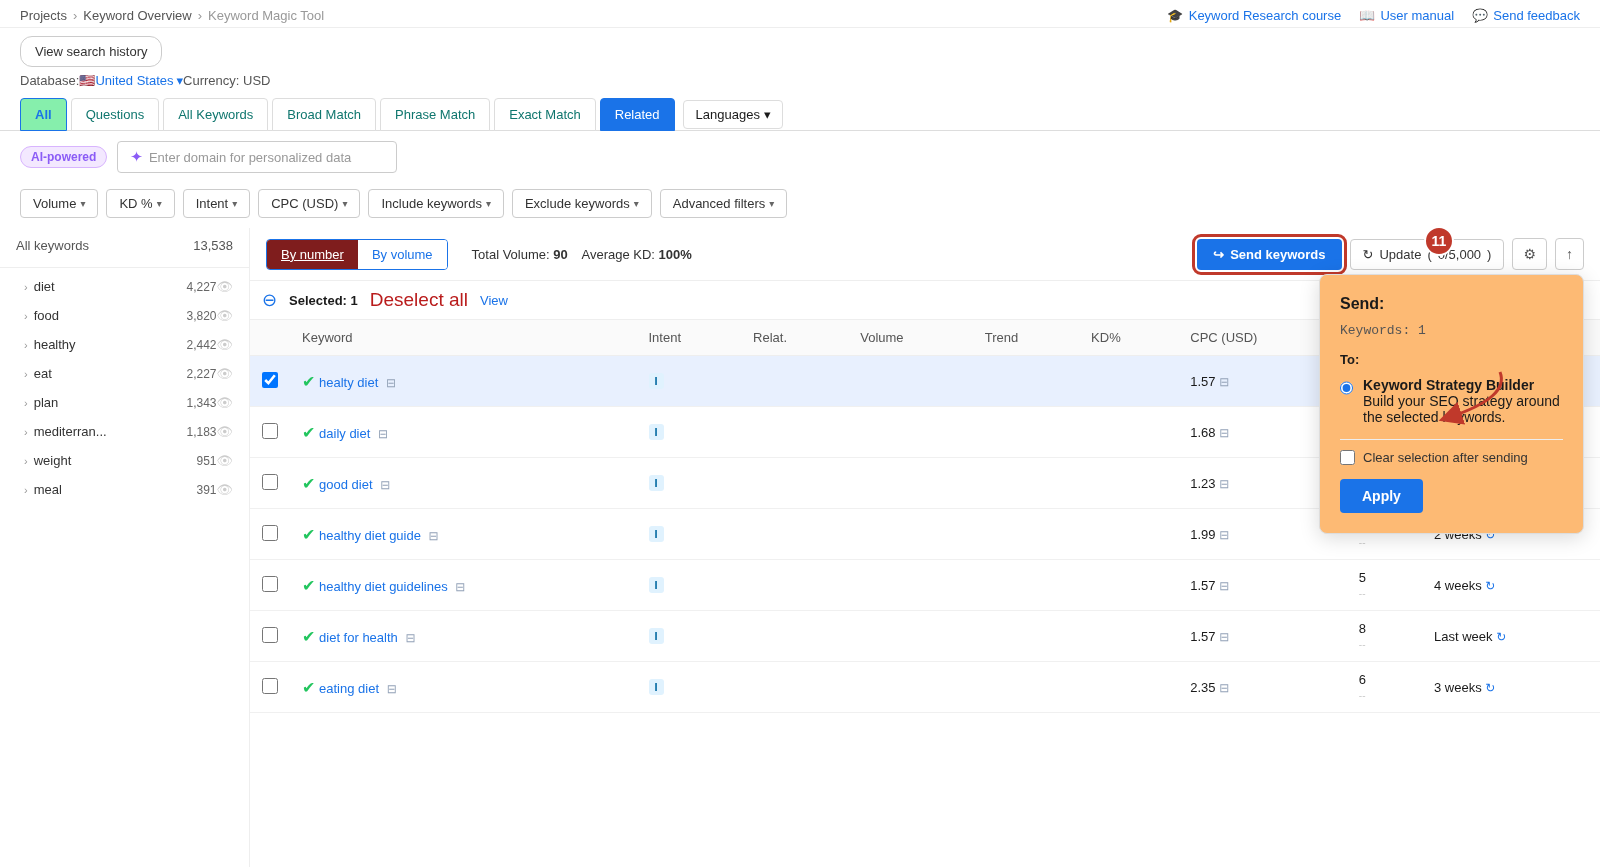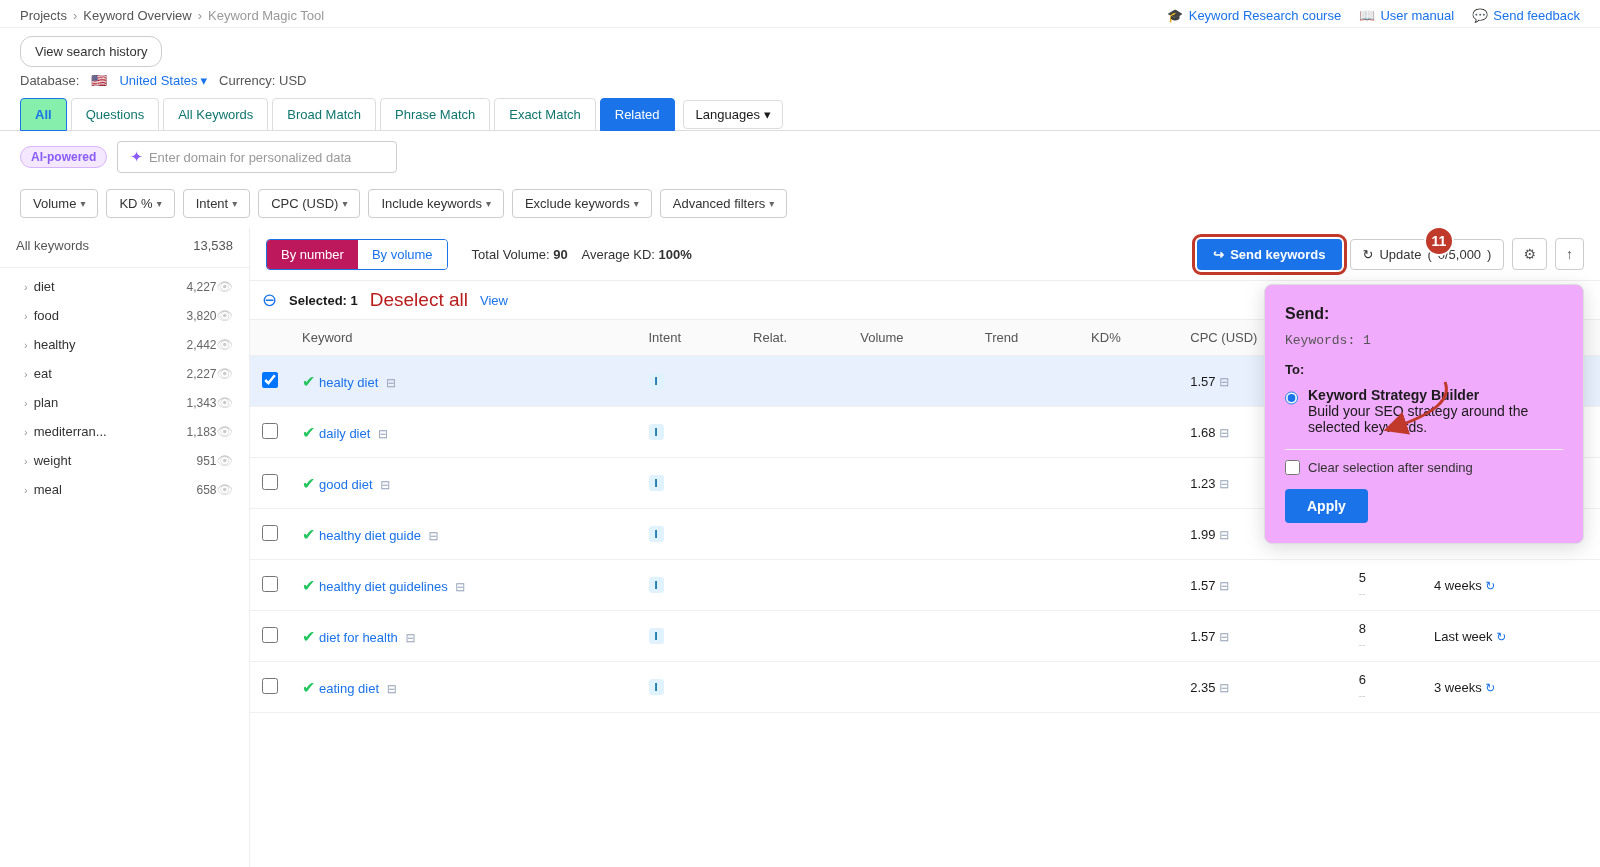--- a/index.html
+++ b/index.html
@@ -13,21 +13,21 @@
     .top-links { display: flex; align-items: center; gap: 18px; }
     .top-link { display: flex; align-items: center; gap: 5px; color: #1a73e8; font-size: 13px; cursor: pointer; text-decoration: none; }
 
     
     .title-bar { padding: 8px 20px 4px; display: flex; align-items: center; justify-content: space-between; }
     .title-bar h1 { font-size: 22px; font-weight: 400; }
     .title-bar h1 strong { font-weight: 700; }
     .view-history-btn { border: 1px solid #ccc; background: #fff; padding: 7px 14px; border-radius: 12px; cursor: pointer; font-size: 13px; color: #333; }
 
     
-    .db-bar { padding: 2px 20px 10px; display: flex; align-items: center; gap: 12px; color: #555; font-size: 13px; text-align: center; }
+    .db-bar { padding: 2px 20px 10px; display: flex; align-items: center; gap: 0; color: #555; font-size: 13px; text-align: center; }
     .db-select { color: #1a73e8; cursor: pointer; display: flex; align-items: center; gap: 3px; }
 
     
     .tab-bar { padding: 0 20px; border-bottom: 1px solid #ddd; display: flex; align-items: center; gap: 4px; }
     .tab { padding: 8px 14px; border: 1px solid #ddd; border-radius: 4px 4px 0 0; cursor: pointer; font-size: 13px; background: #fff; color: #0f766e; margin-bottom: -1px; }
     .tab.active { background: #1a73e8; color: #fff; border-color: #1a73e8; font-weight: 500; }
     .tab.first { background: #86efac; border-color: #1a73e8; color: #1a73e8; font-weight: 600; }
     .tab-languages { display: flex; align-items: center; gap: 4px; padding: 6px 12px; border: 1px solid #ddd; border-radius: 4px; cursor: pointer; font-size: 13px; background: #fff; margin-left: 4px; }
 
     
@@ -61,21 +61,21 @@
     .total-info { font-size: 13px; color: #333; }
     .total-info strong { font-weight: 600; }
     .toolbar-right { display: flex; align-items: center; gap: 8px; position: relative; }
     .send-keywords-btn { background: #1a73e8; color: #fff; border: none; border-radius: 4px; padding: 8px 16px; cursor: pointer; font-size: 13px; font-weight: 600; display: flex; align-items: center; gap: 6px; outline: 3px solid #c0392b; outline-offset: 2px; }
     .update-btn { display: flex; align-items: center; gap: 6px; border: 1px solid #ccc; border-radius: 4px; padding: 7px 12px; background: #fff; cursor: pointer; font-size: 13px; color: #333; }
     .icon-btn { border: 1px solid #ccc; border-radius: 4px; padding: 7px 10px; background: #fff; cursor: pointer; font-size: 14px; color: #555; }
 
     
     .view-toggle { display: flex; border: 1px solid #1a73e8; border-radius: 4px; overflow: hidden; margin-right: 8px; }
     .view-toggle-btn { padding: 7px 14px; font-size: 13px; cursor: pointer; background: #fff; color: #1a73e8; border: none; }
-    .view-toggle-btn.active { background: #be185d; color: #fff; }
+    .view-toggle-btn.active { background: #7f1d1d; color: #fff; text-decoration: underline; }
 
     
     .data-table { width: 100%; border-collapse: collapse; font-size: 13px; }
     .data-table th { padding: 10px 12px; text-align: left; color: #555; font-weight: 500; border-bottom: 1px solid #eee; background: #fafafa; position: sticky; top: 0; z-index: 2; white-space: nowrap; }
     .data-table td { padding: 10px 12px; border-bottom: 1px solid #f0f0f0; vertical-align: middle; }
     .data-table tr.selected td { background: #e8f0fe; }
     .checkbox { width: 16px; height: 16px; cursor: pointer; }
     .keyword-link { color: #1a73e8; text-decoration: none; }
     .green-check { color: #22c55e; font-size: 16px; }
     .intent-badge { display: inline-block; padding: 2px 6px; border-radius: 3px; font-size: 11px; font-weight: 600; background: #e0f2fe; color: #0369a1; }
@@ -84,21 +84,21 @@
     
     .selected-bar { padding: 8px 12px; display: flex; align-items: center; gap: 12px; background: #fff; border-bottom: 1px solid #eee; }
     .selected-bar .selected-count { font-weight: 600; font-size: 13px; }
     .deselect-link { color: #b91c1c; cursor: pointer; font-size: 19px; text-decoration: none; }
     .copy-link { color: #1a73e8; cursor: pointer; font-size: 13px; }
 
     
     .minus-icon { color: #1a73e8; font-size: 18px; cursor: pointer; }
 
     
-    .send-popup { position: absolute; top: 46px; right: 0; width: 320px; background: #f0abfc; border: 1px solid #ddd; border-radius: 8px; box-shadow: 0 4px 20px rgba(0,0,0,0.15); z-index: 100; padding: 20px; }
+    .send-popup { position: absolute; top: 36px; right: 0; width: 265px; background: #fdba74; border: 1px solid #ddd; border-radius: 8px; box-shadow: 0 4px 20px rgba(0,0,0,0.15); z-index: 100; padding: 20px; }
     .send-popup h3 { font-size: 16px; font-weight: 600; margin-bottom: 10px; }
     .send-popup .keywords-count { font-size: 13px; color: #555; margin-bottom: 14px; font-family: Liberation Mono, monospace; }
     .send-popup .to-label { font-size: 13px; font-weight: 600; margin-bottom: 10px; }
     .send-option { margin-bottom: 14px; display: flex; align-items: flex-start; gap: 10px; }
     .send-option input[type=radio] { margin-top: 3px; width: 16px; height: 16px; accent-color: #1a73e8; cursor: pointer; }
     .send-divider { height: 1px; background: #eee; margin: 10px 0; }
     .clear-selection-row { display: flex; align-items: center; gap: 8px; font-size: 13px; color: #333; margin-bottom: 14px; }
     .clear-checkbox { width: 15px; height: 15px; cursor: pointer; }
     .apply-btn { background: #1a73e8; color: #fff; border: none; border-radius: 4px; padding: 9px 22px; cursor: pointer; font-size: 14px; font-weight: 600; }
 
@@ -271,21 +271,21 @@
         <span>weight</span>
       </div>
       <span class="count">951</span>
       <span class="eye">👁</span>
     </div>
     <div class="sidebar-item">
       <span class="chevron">›</span>
       <div class="sidebar-item-row">
         <span>meal</span>
       </div>
-      <span class="count">658</span>
+      <span class="count">391</span>
       <span class="eye">👁</span>
     </div>
   </div>
 
   <div class="table-area">
 
     <div class="table-toolbar">
       <div class="toolbar-left">
         <div class="view-toggle">
           <button class="view-toggle-btn active">By number</button>

